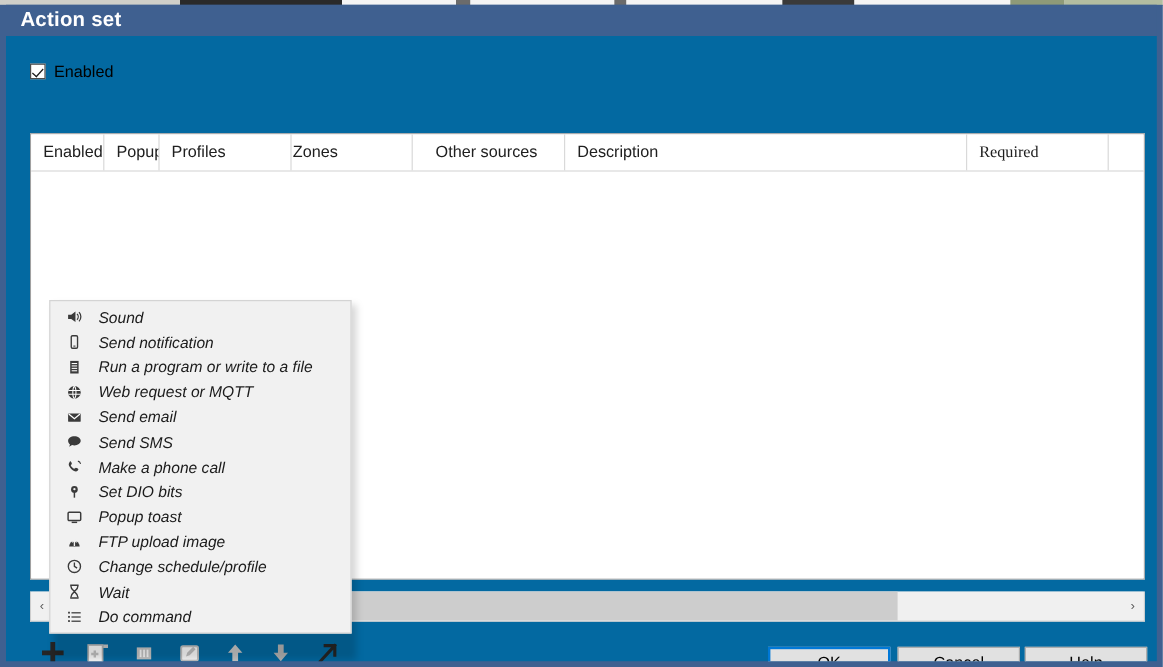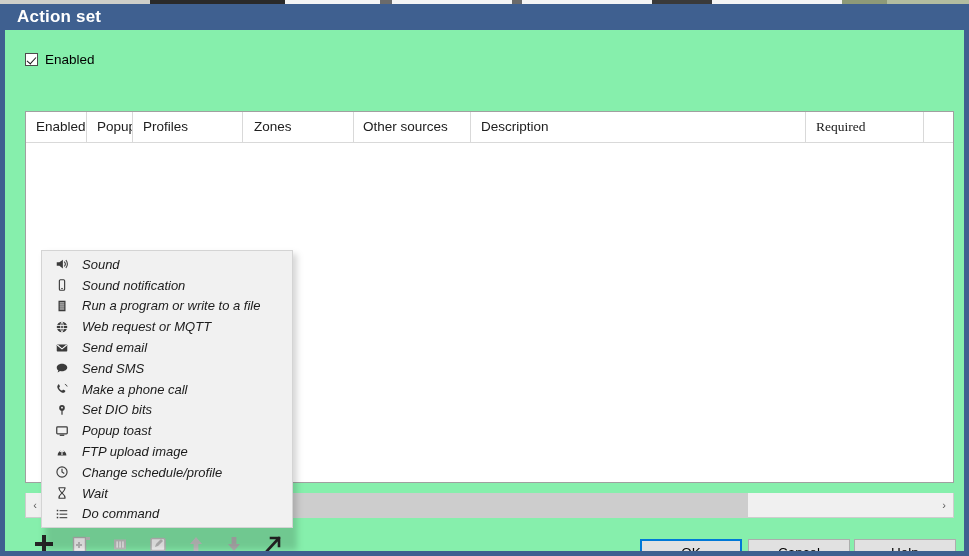--- a/index.html
+++ b/index.html
@@ -42,21 +42,21 @@
     font-size: 17px;
     font-weight: bold;
     letter-spacing: .2px;
     line-height: 26px;
     padding-left: 12px;
     box-sizing: border-box;
   }
   #dialog-body {
     position: relative;
     height: 521px;
-    background: #86efac;
+    background: #0369a1;
     box-sizing: border-box;
     overflow: hidden;
   }
 
   
   #enabled-row {
     position: absolute;
     left: 20px; top: 22px;
     display: flex;
     align-items: center;
@@ -255,21 +255,21 @@
     <div id="enabled-row">
       <span class="wincheck"></span>
       <span id="enabled-label">Enabled</span>
     </div>
 
     <div id="grid">
       <div id="grid-header">
           <div class="gcol" style="left: 0px; width: 61px;"><span>Enabled</span></div>
           <div class="gcol" style="left: 61px; width: 46px;"><span>Popup</span></div>
           <div class="gcol" style="left: 107px; width: 110px;"><span>Profiles</span></div>
-          <div class="gcol" style="left: 218px; width: 110px;"><span>Zones</span></div>
+          <div class="gcol" style="left: 208px; width: 110px;"><span>Zones</span></div>
           <div class="gcol" style="left: 327px; width: 118px;"><span>Other sources</span></div>
           <div class="gcol" style="left: 445px; width: 335px;"><span>Description</span></div>
           <div class="gcol last" style="left: 780px; width: 118px;"><span>Required</span></div>
         </div>
       <div id="grid-body"></div>
     </div>
 
     <div id="hscroll">
       <div class="sb-arrow">‹</div>
       <div id="sb-track">
@@ -338,21 +338,21 @@
           </span>
           <span class="mi-label">Sound</span>
         </div>
         <div class="mi">
           <span class="mi-icon">
             <svg width="14" height="14" viewBox="0 0 16 16">
               <rect x="5" y="2" width="6" height="12" rx="1.2" fill="none" stroke="#3b3b3b" stroke-width="1.3"></rect>
               <rect x="7" y="11.4" width="2" height="1" fill="#3b3b3b"></rect>
             </svg>
           </span>
-          <span class="mi-label">Sound notification</span>
+          <span class="mi-label">Send notification</span>
         </div>
         <div class="mi">
           <span class="mi-icon">
             <svg width="14" height="14" viewBox="0 0 16 16">
               <rect x="4" y="2" width="8" height="12" fill="#3b3b3b"></rect>
               <rect x="5.4" y="4" width="5.2" height="1" fill="#fff"></rect>
               <rect x="5.4" y="6.3" width="5.2" height="1" fill="#fff"></rect>
               <rect x="5.4" y="8.6" width="5.2" height="1" fill="#fff"></rect>
               <rect x="5.4" y="10.9" width="5.2" height="1" fill="#fff"></rect>
             </svg>

